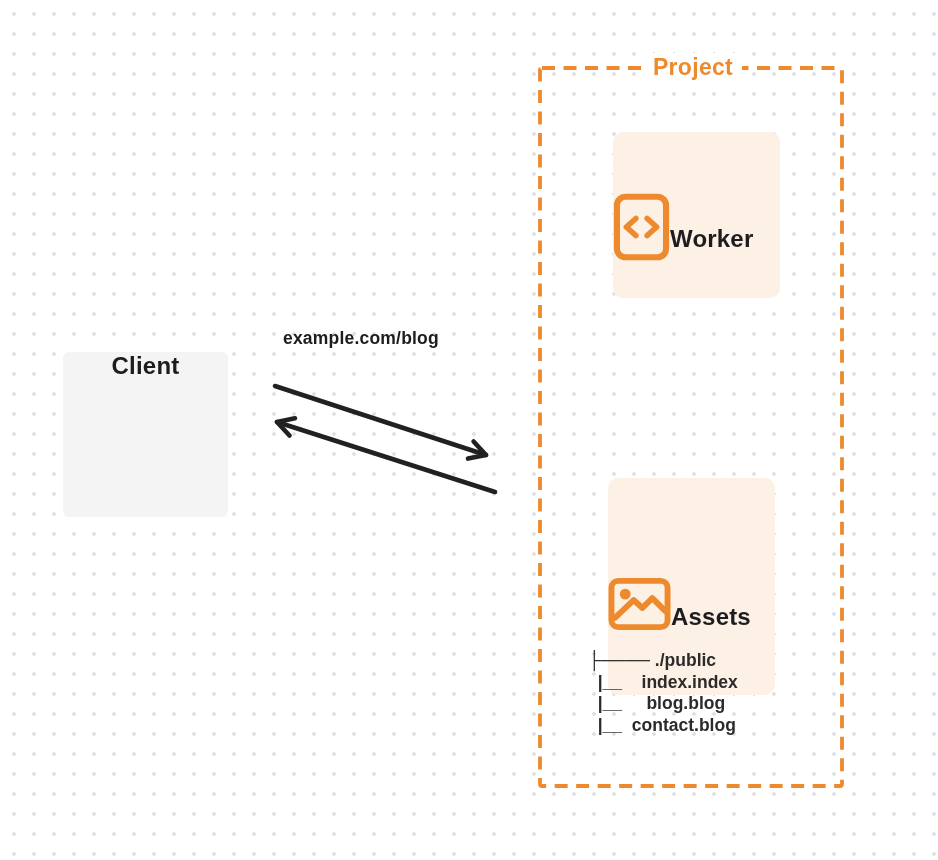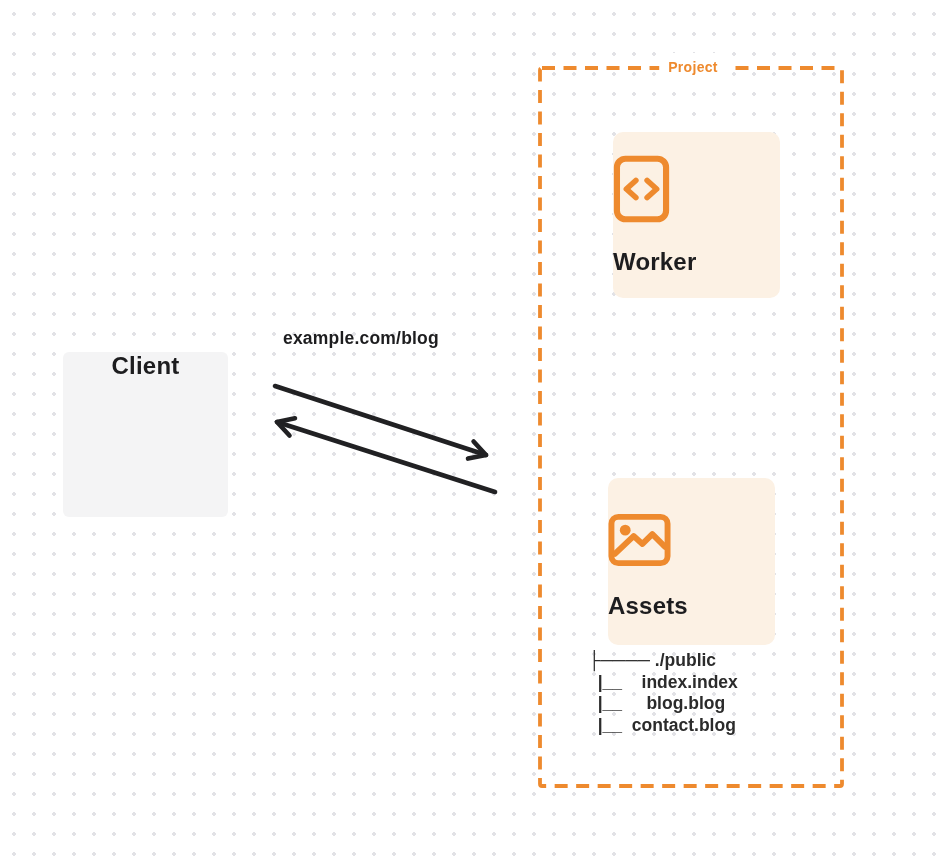--- a/index.html
+++ b/index.html
@@ -43,30 +43,30 @@
   .arrows line{stroke:var(--arrow-ink);stroke-width:4.6;stroke-linecap:round;}
   .arrowhead-path{fill:none;stroke:var(--arrow-ink);stroke-width:4.6;stroke-linecap:round;stroke-linejoin:round;}
 
   .project-border{position:absolute;left:536px;top:64px;width:310px;height:726px;overflow:visible;}
   .project-border rect{
     fill:none;stroke:var(--accent-orange);stroke-width:3.8;
     stroke-dasharray:13 8.5;
   }
   .project-label{
     position:absolute;left:693px;top:53px;transform:translateX(-50%);
-    font-weight:700;font-size:14px;color:var(--accent-orange);
+    font-weight:700;font-size:23px;color:var(--accent-orange);
     background:var(--page-bg);padding:0 9px;line-height:28px;letter-spacing:.3px;
   }
 
   .card{
     position:absolute;width:167px;background:var(--card-bg);border-radius:10px;
-    display:flex;flex-direction:column;align-items:flex-start;
+    display:flex;flex-direction:row;align-items:center;
   }
   .card.worker{left:613px;top:132px;height:166px;padding-top:23px;}
-  .card.assets{left:608px;top:478px;height:167px;padding-top:35px;}
+  .card.assets{left:608px;top:478px;height:217px;padding-top:35px;}
   .card .icon{flex:none;}
   .icon-stroke{fill:none;stroke:var(--accent-orange);stroke-linecap:round;stroke-linejoin:round;}
   .icon-fill{fill:var(--accent-orange);stroke:none;}
   .card.worker .node-label{margin-top:25px;}
   .card.assets .node-label{margin-top:25px;}
 
   .file-tree{
     position:absolute;left:588px;top:650px;
     font-family:Liberation Sans, sans-serif;
     font-size:17.5px;line-height:21.5px;font-weight:700;

